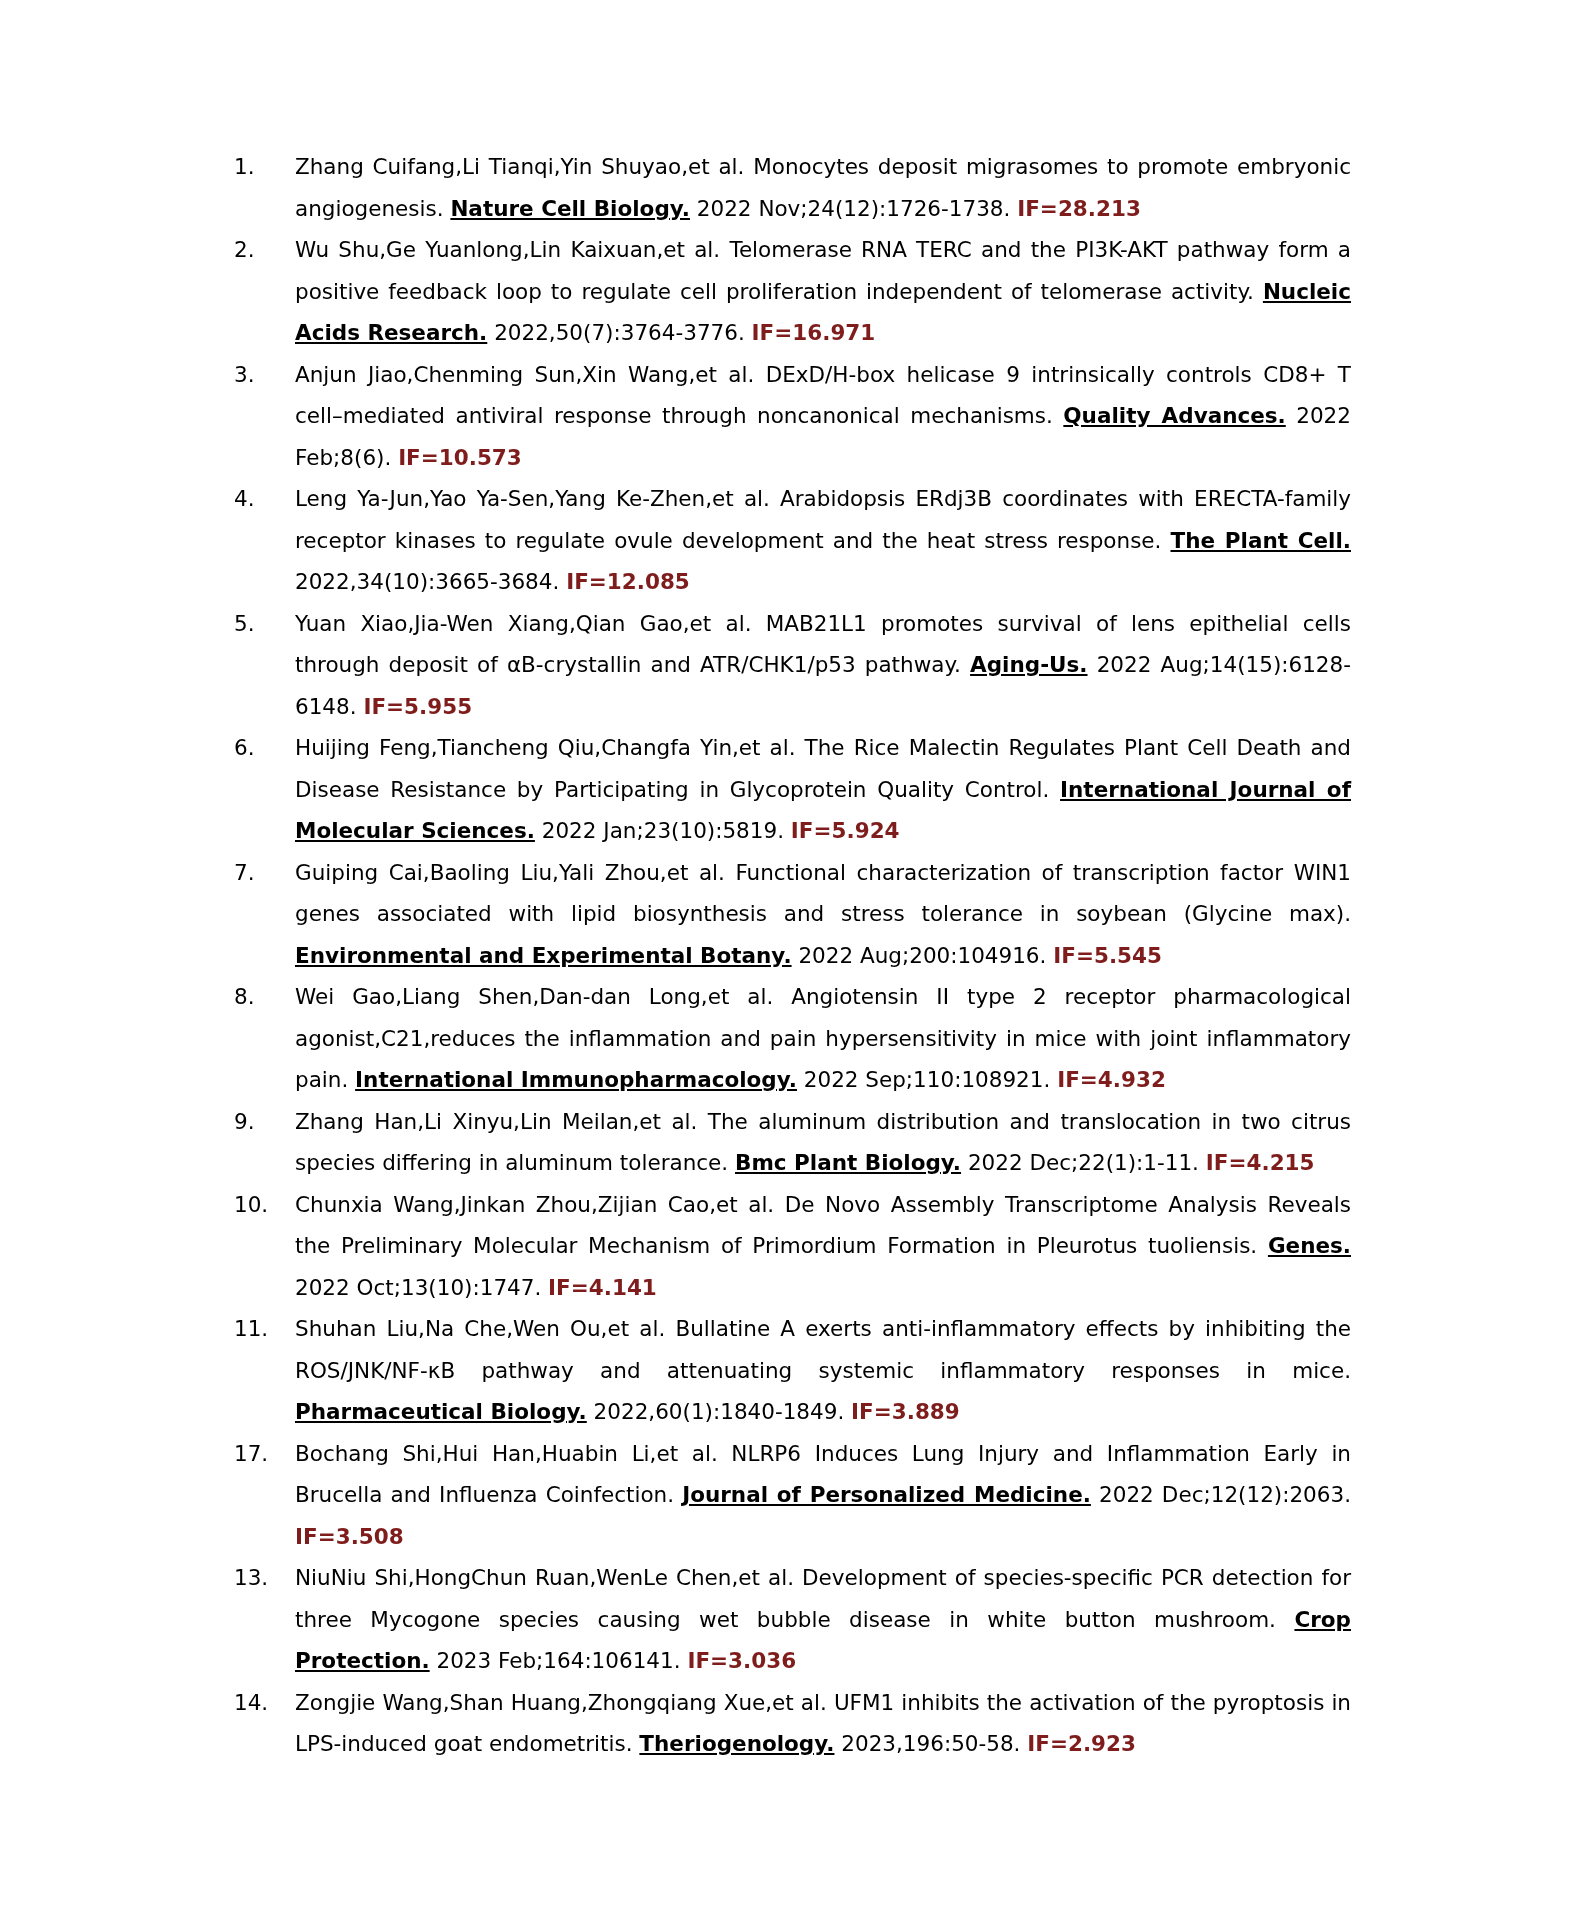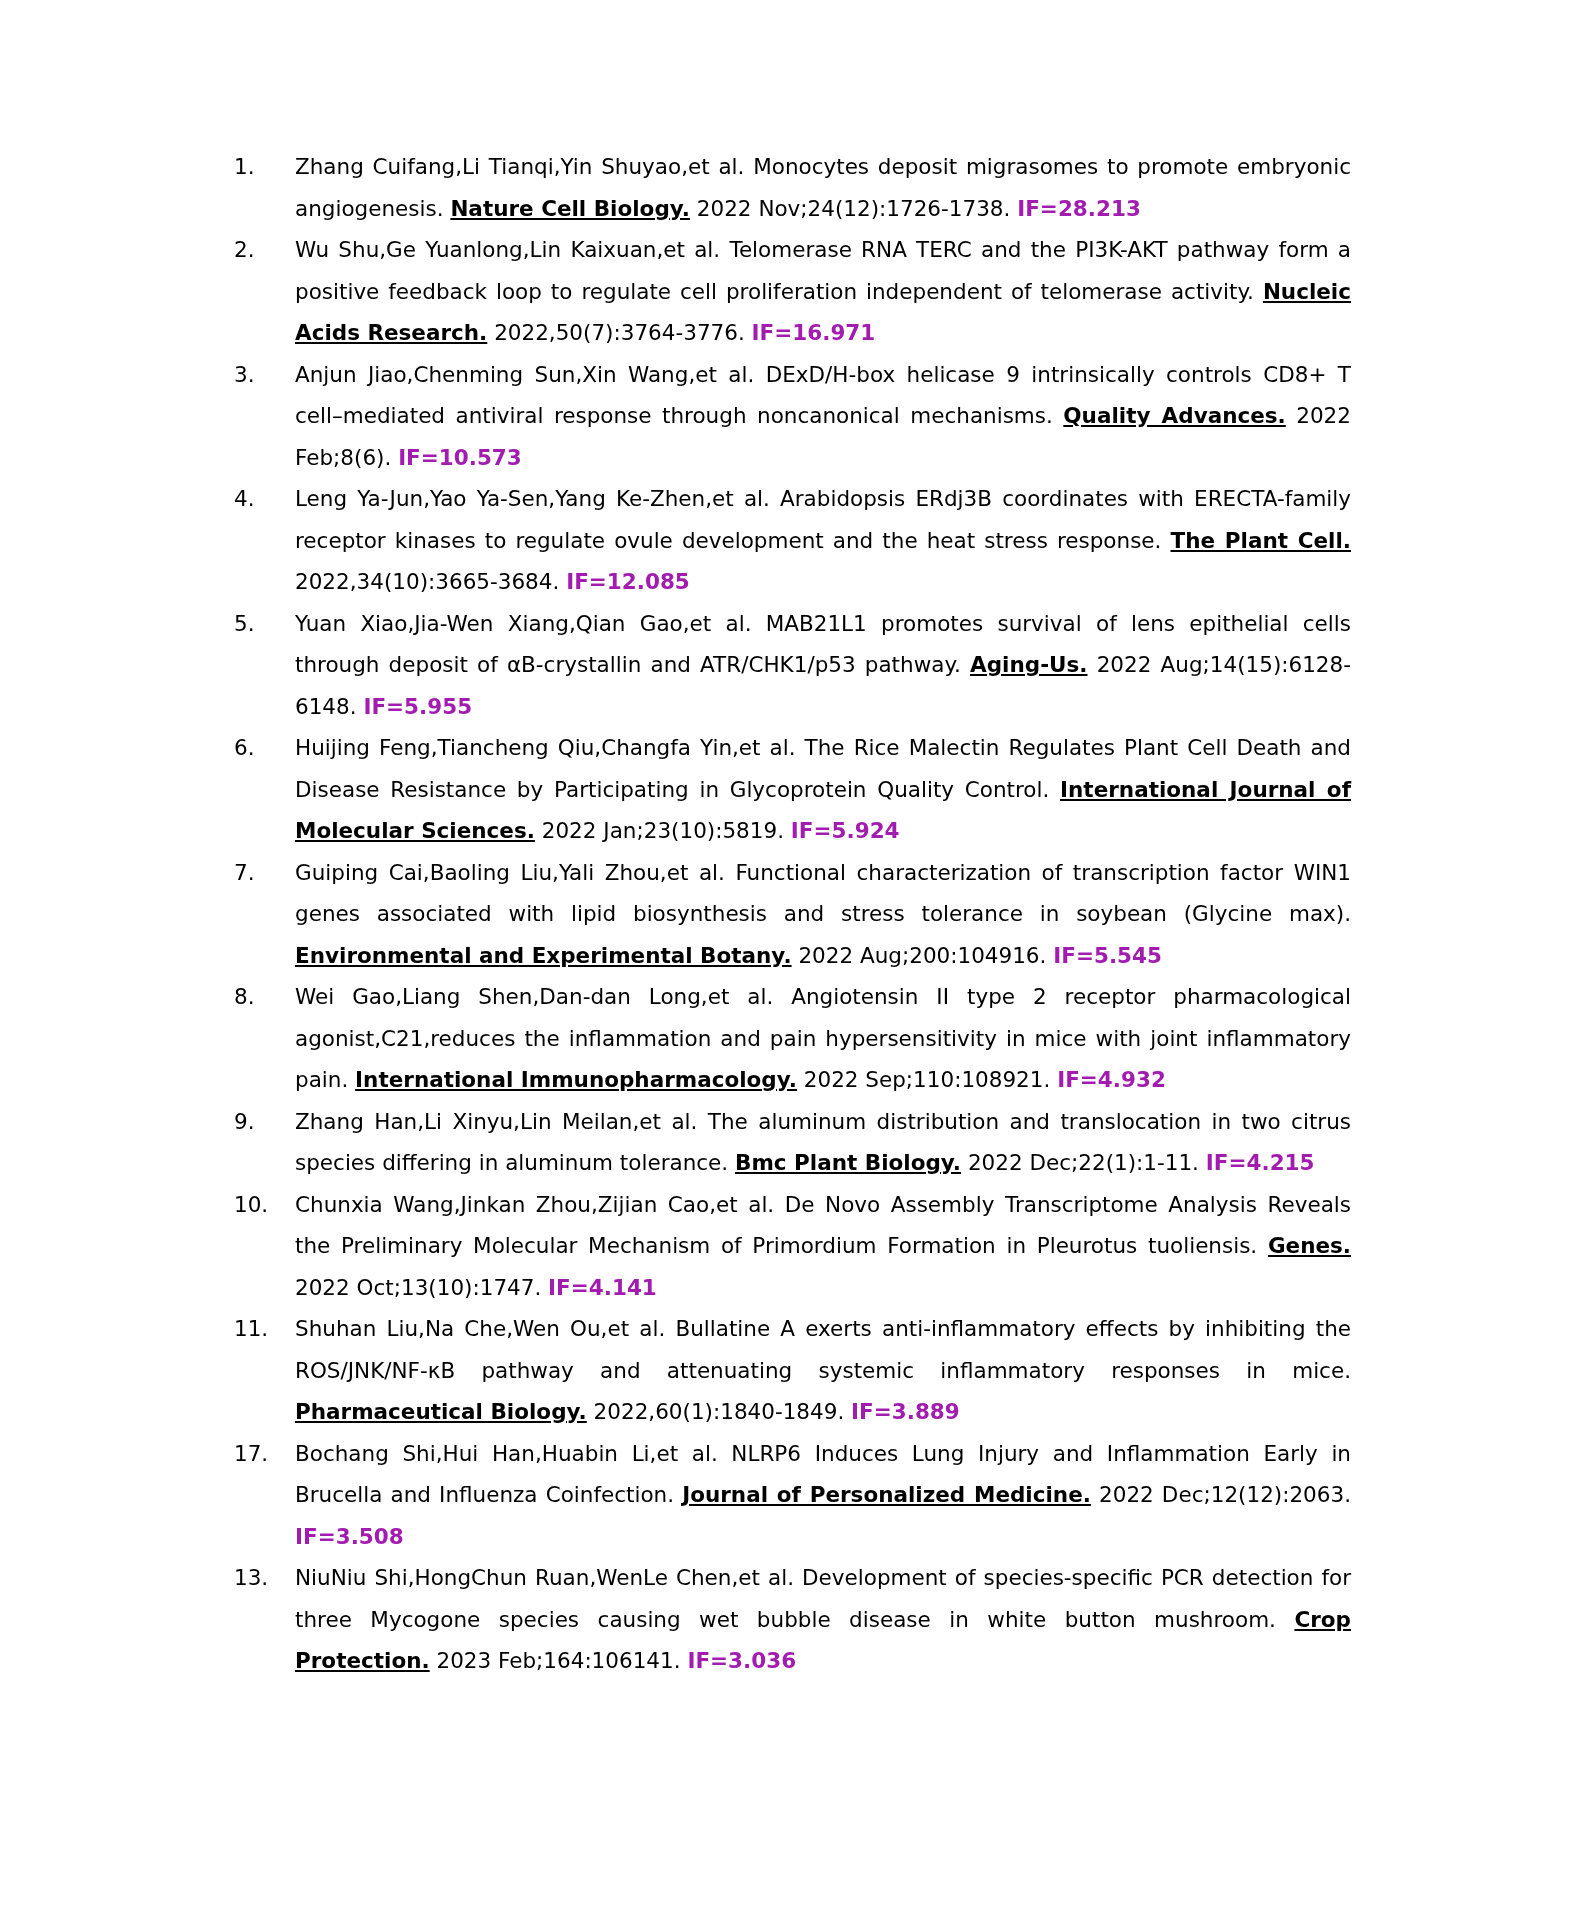--- a/index.html
+++ b/index.html
@@ -38,21 +38,21 @@
     left: -61px;
     top: 0;
     text-align: left;
   }
   .journal {
     font-weight: bold;
     text-decoration: underline;
   }
   .if {
     font-weight: bold;
-    color: #a21caf;
+    color: #7f1d1d;
     white-space: nowrap;
   }
 </style>
 </head>
 <body>
 
 <div class="page">
   <ol class="pub-list">
 
     <li class="entry">
@@ -152,15 +152,22 @@
     </li>
 
     <li class="entry">
       <span class="num">13.</span>
       <span class="pre">NiuNiu Shi,HongChun Ruan,WenLe Chen,et al. Development of species-specific PCR detection for three Mycogone species causing wet bubble disease in white button mushroom.</span>
       <span class="journal">Crop Protection.</span>
       <span class="cite">2023 Feb;164:106141.</span>
       <span class="if">IF=3.036</span>
     </li>
 
+    <li class="entry">
+      <span class="num">14.</span>
+      <span class="pre">Zongjie Wang,Shan Huang,Zhongqiang Xue,et al. UFM1 inhibits the activation of the pyroptosis in LPS-induced goat endometritis.</span>
+      <span class="journal">Theriogenology.</span>
+      <span class="cite">2023,196:50-58.</span>
+      <span class="if">IF=2.923</span>
+    </li>
 
   </ol>
 </div>
 
 </body></html>

